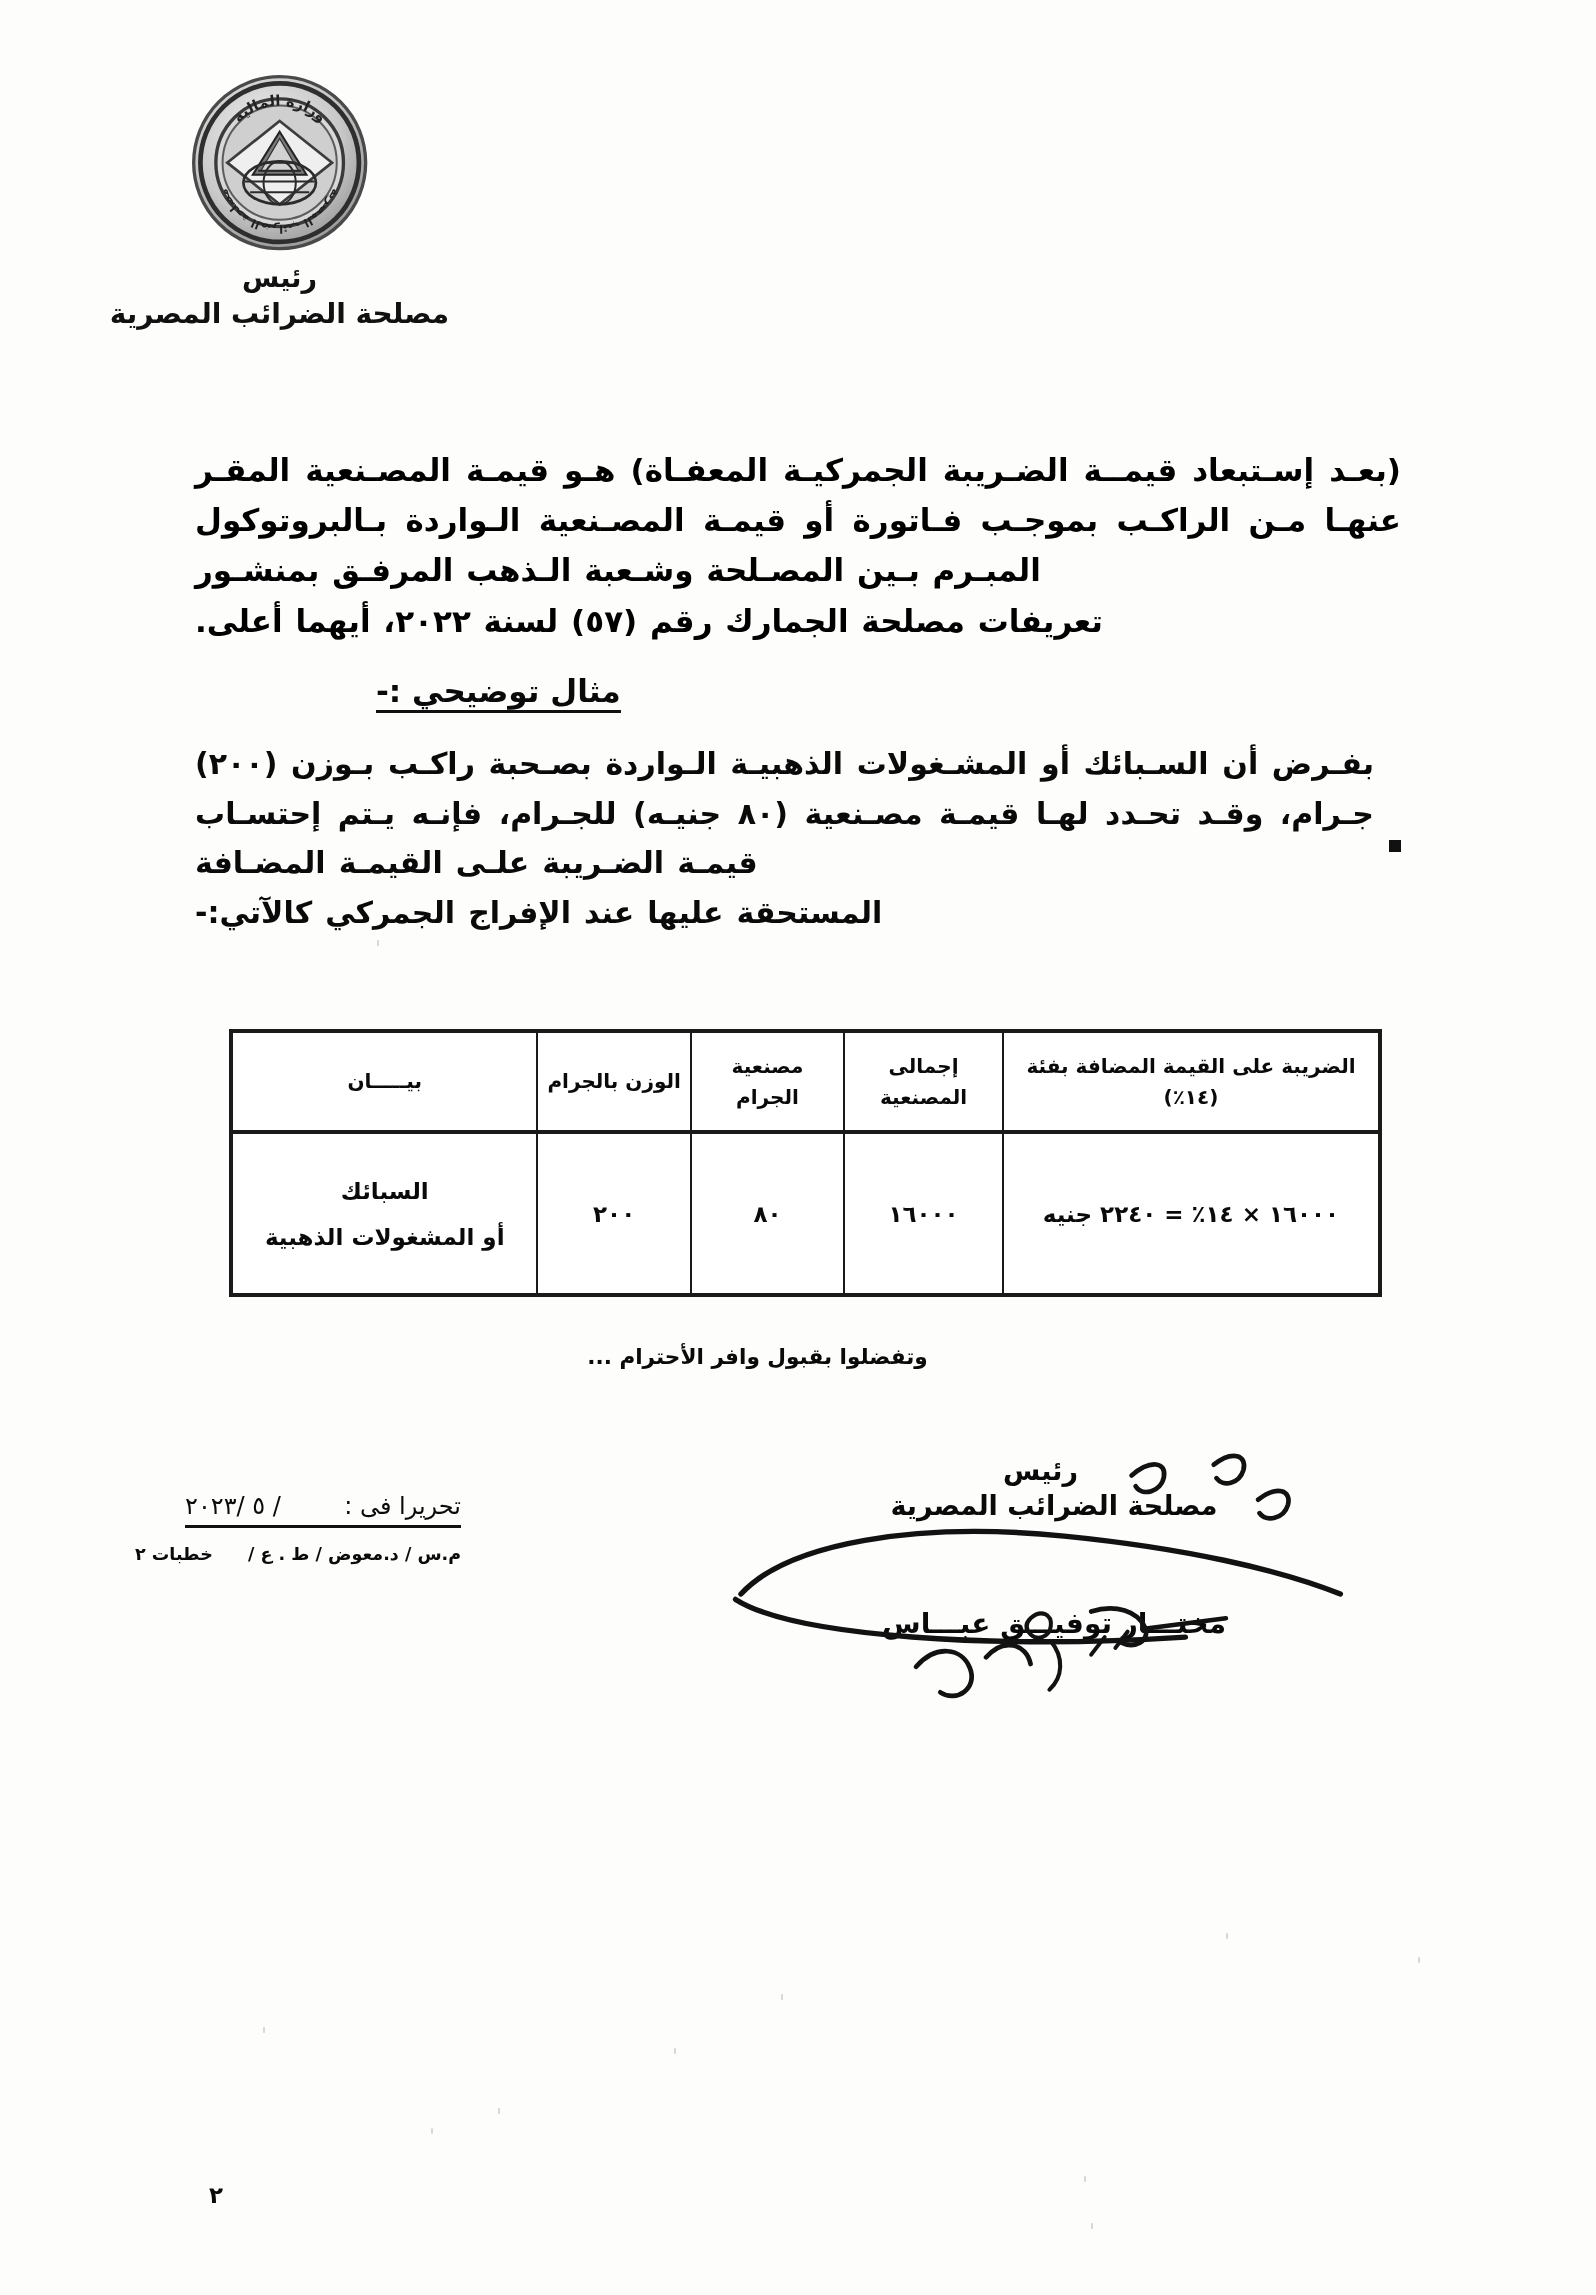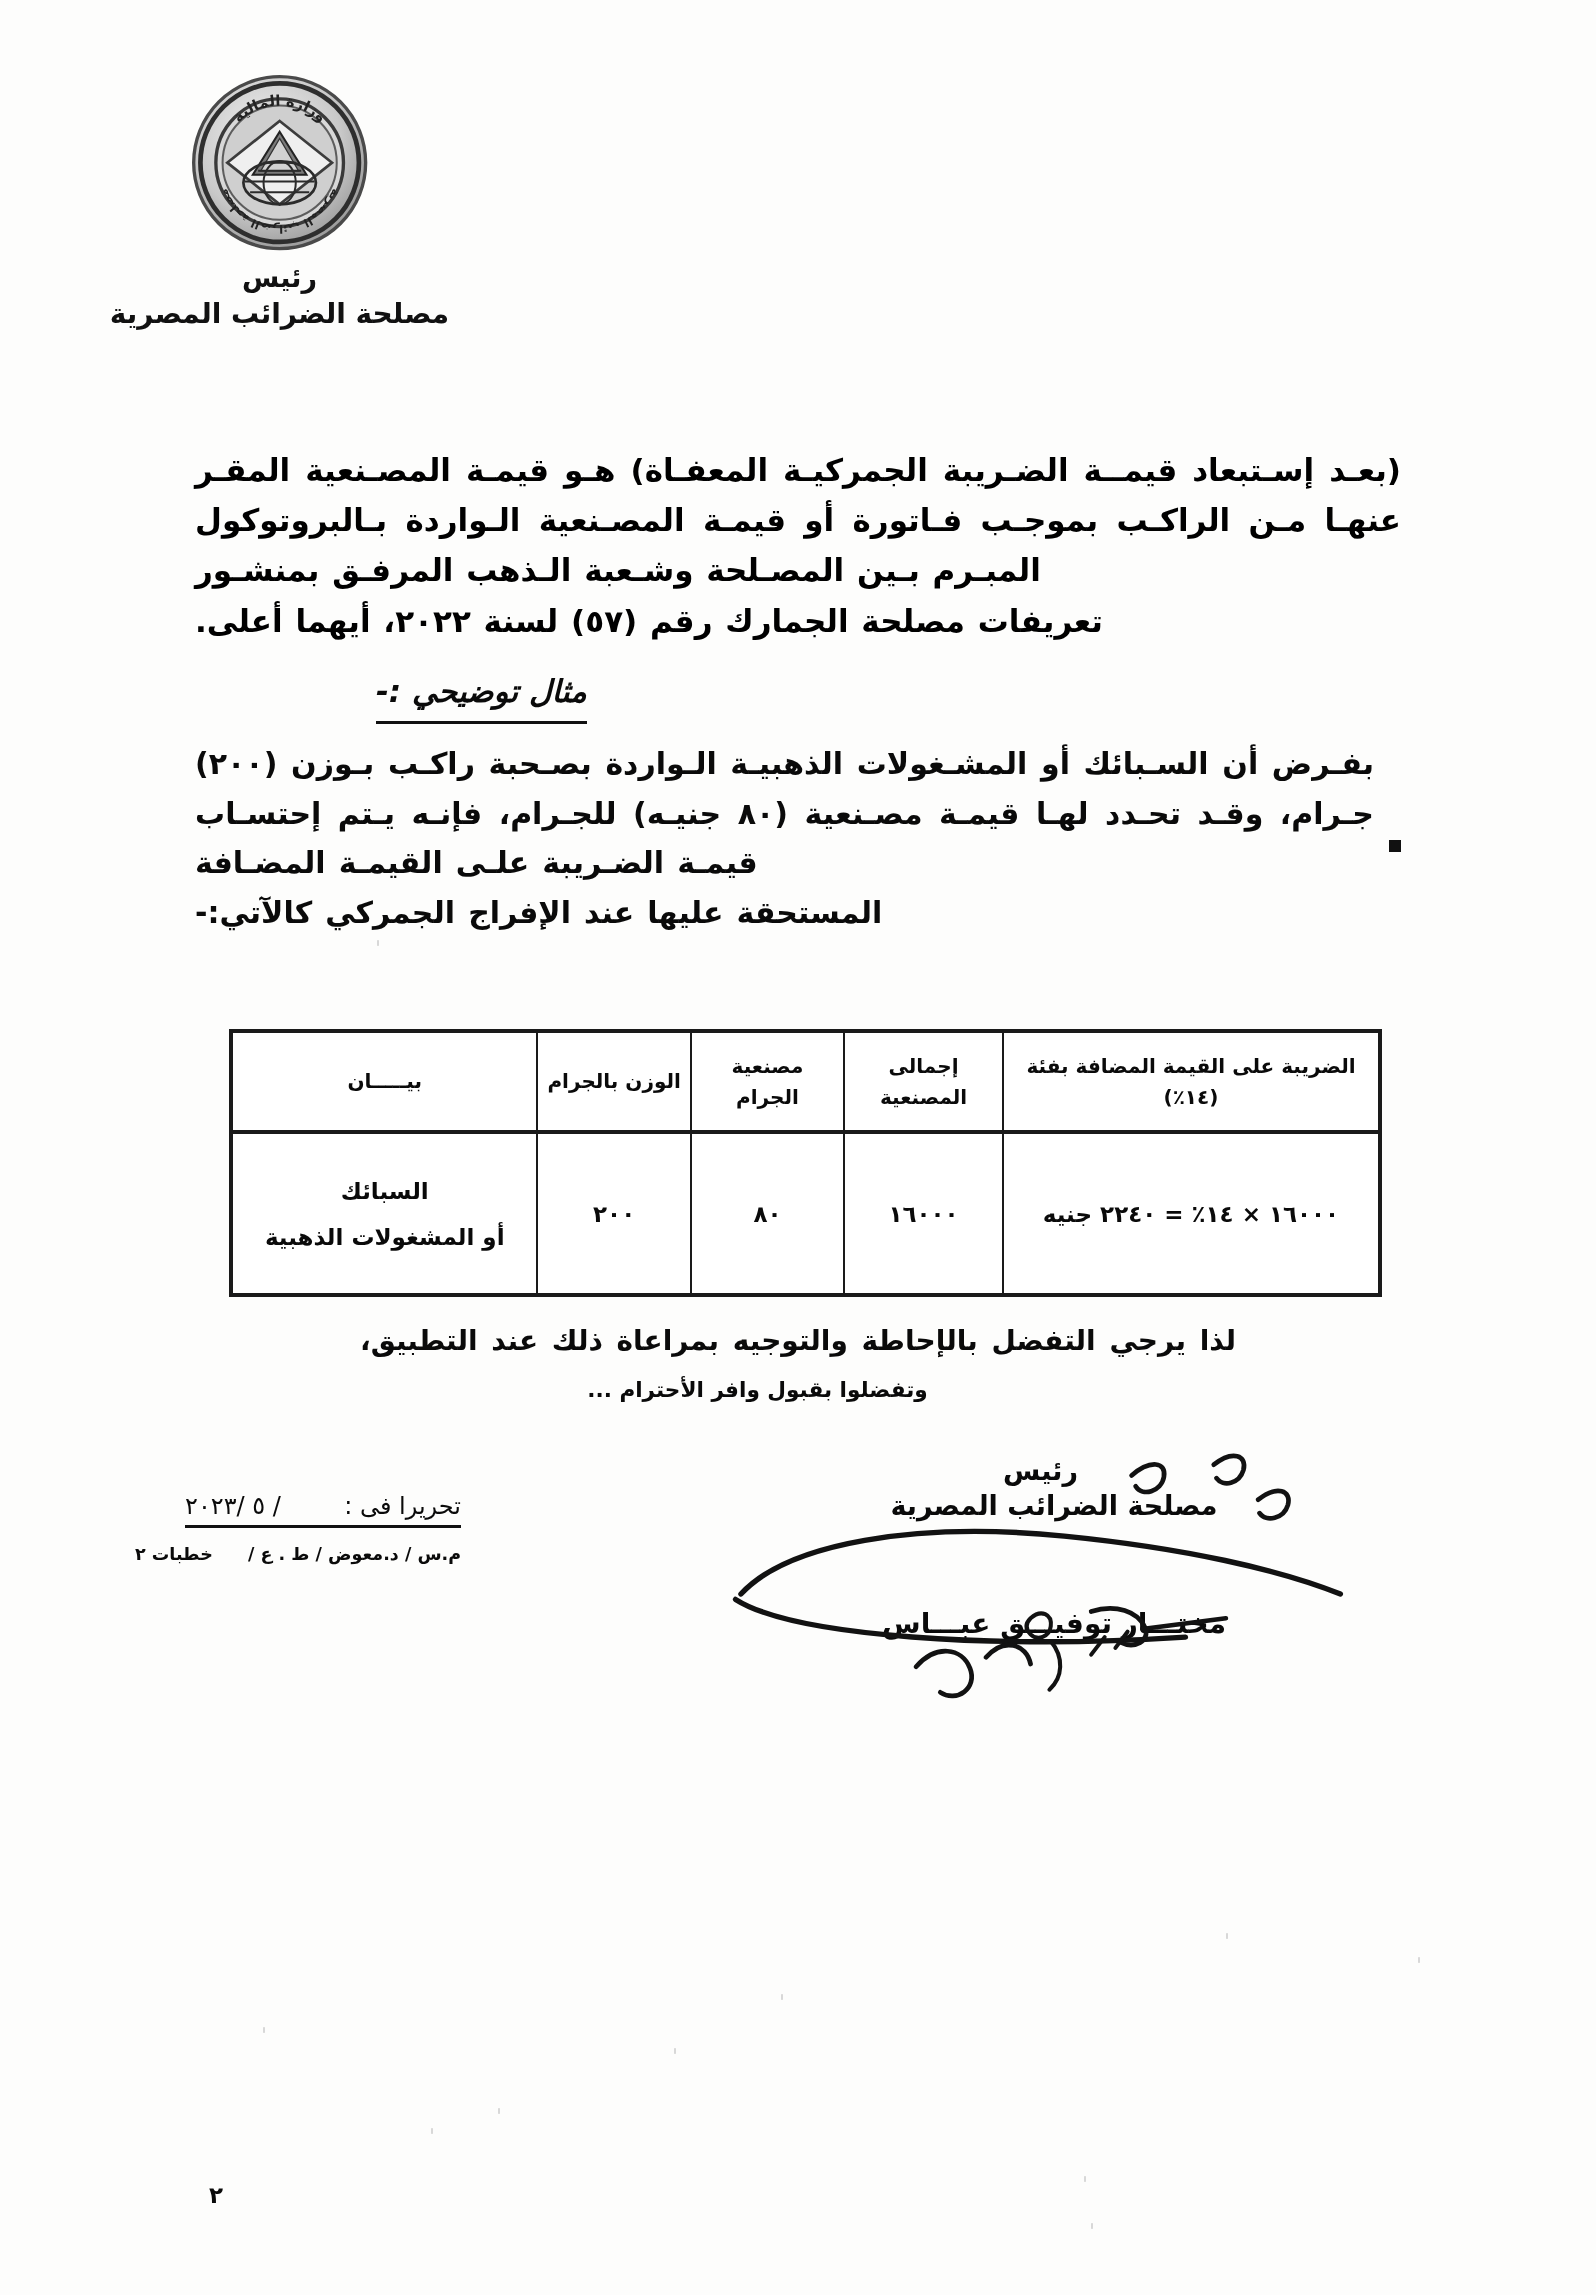--- a/index.html
+++ b/index.html
@@ -81,22 +81,21 @@
 
   .example-heading {
     margin-top: 27px;
     text-align: left;
     font-size: 31px;
     font-weight: bold;
     padding-left: 181px;
   }
   .example-heading span.u {
     border-bottom: 3.4px solid #111;
-    padding-bottom: 12px;
-    font-style: italic;
+    padding-bottom: 1px;
   }
 
   .bullet-para {
     margin-top: 30px;
     display: flex;
     align-items: center;
     gap: 15px;
   }
   .bullet-mark {
     width: 12px;
@@ -353,21 +352,20 @@
           <td class="desc">
             <div>السبائك</div>
             <div>أو المشغولات الذهبية</div>
           </td>
         </tr>
       </tbody>
     </table>
   </div>
 
   <div class="closing">
-    <div class="l1">لذا يرجي التفضل بالإحاطة والتوجيه بمراعاة ذلك عند التطبيق،</div>
     <div class="l2">وتفضلوا بقبول وافر الأحترام ...</div>
   </div>
 
   <div class="sign-block">
     <div class="sign-title1">رئيس</div>
     <div class="sign-title2">مصلحة الضرائب المصرية</div>
     <div class="sign-name">مختـــار توفيـــق عبـــاس</div>
 
     <svg class="handwriting" viewBox="0 0 1020 420" aria-hidden="true">
       <g fill="none" stroke="#121212" stroke-linecap="round" stroke-linejoin="round">

